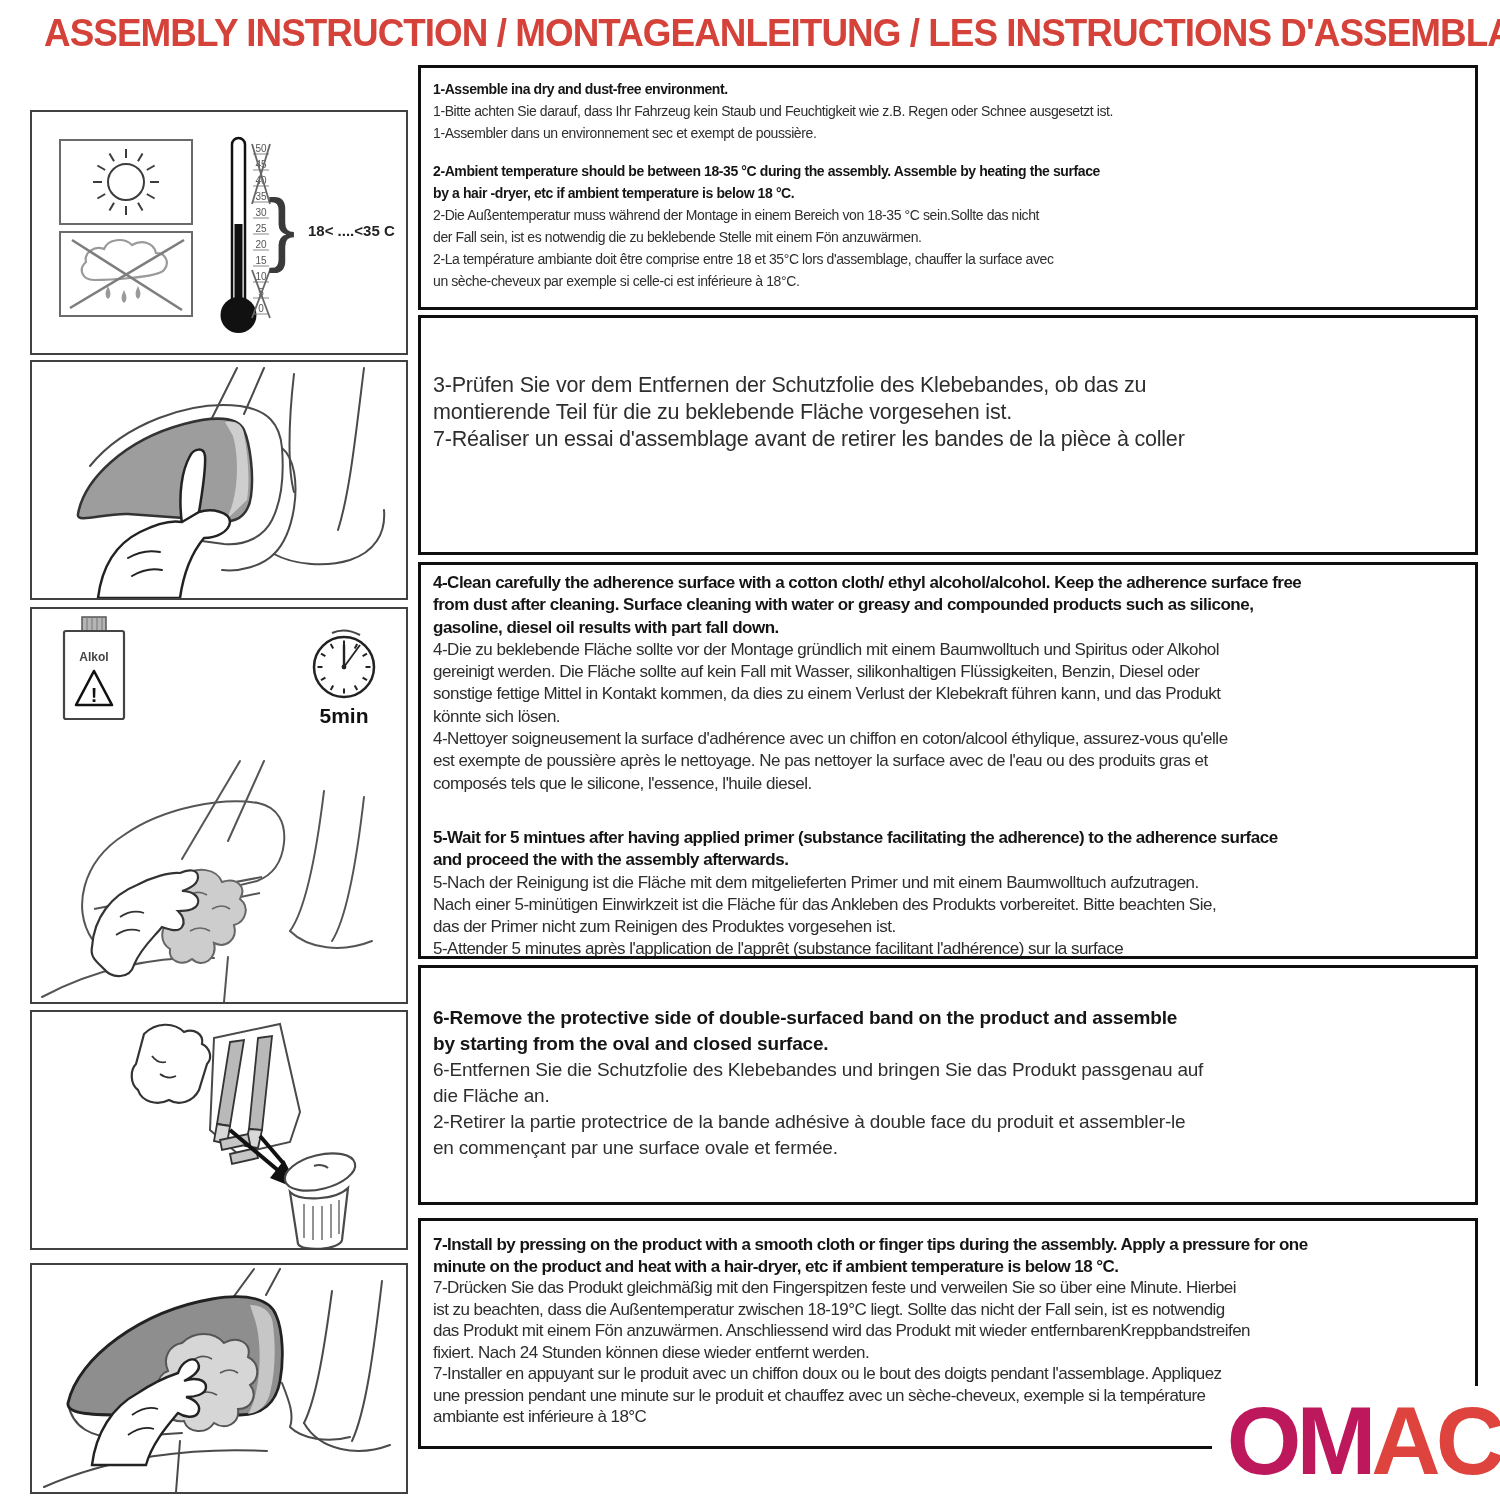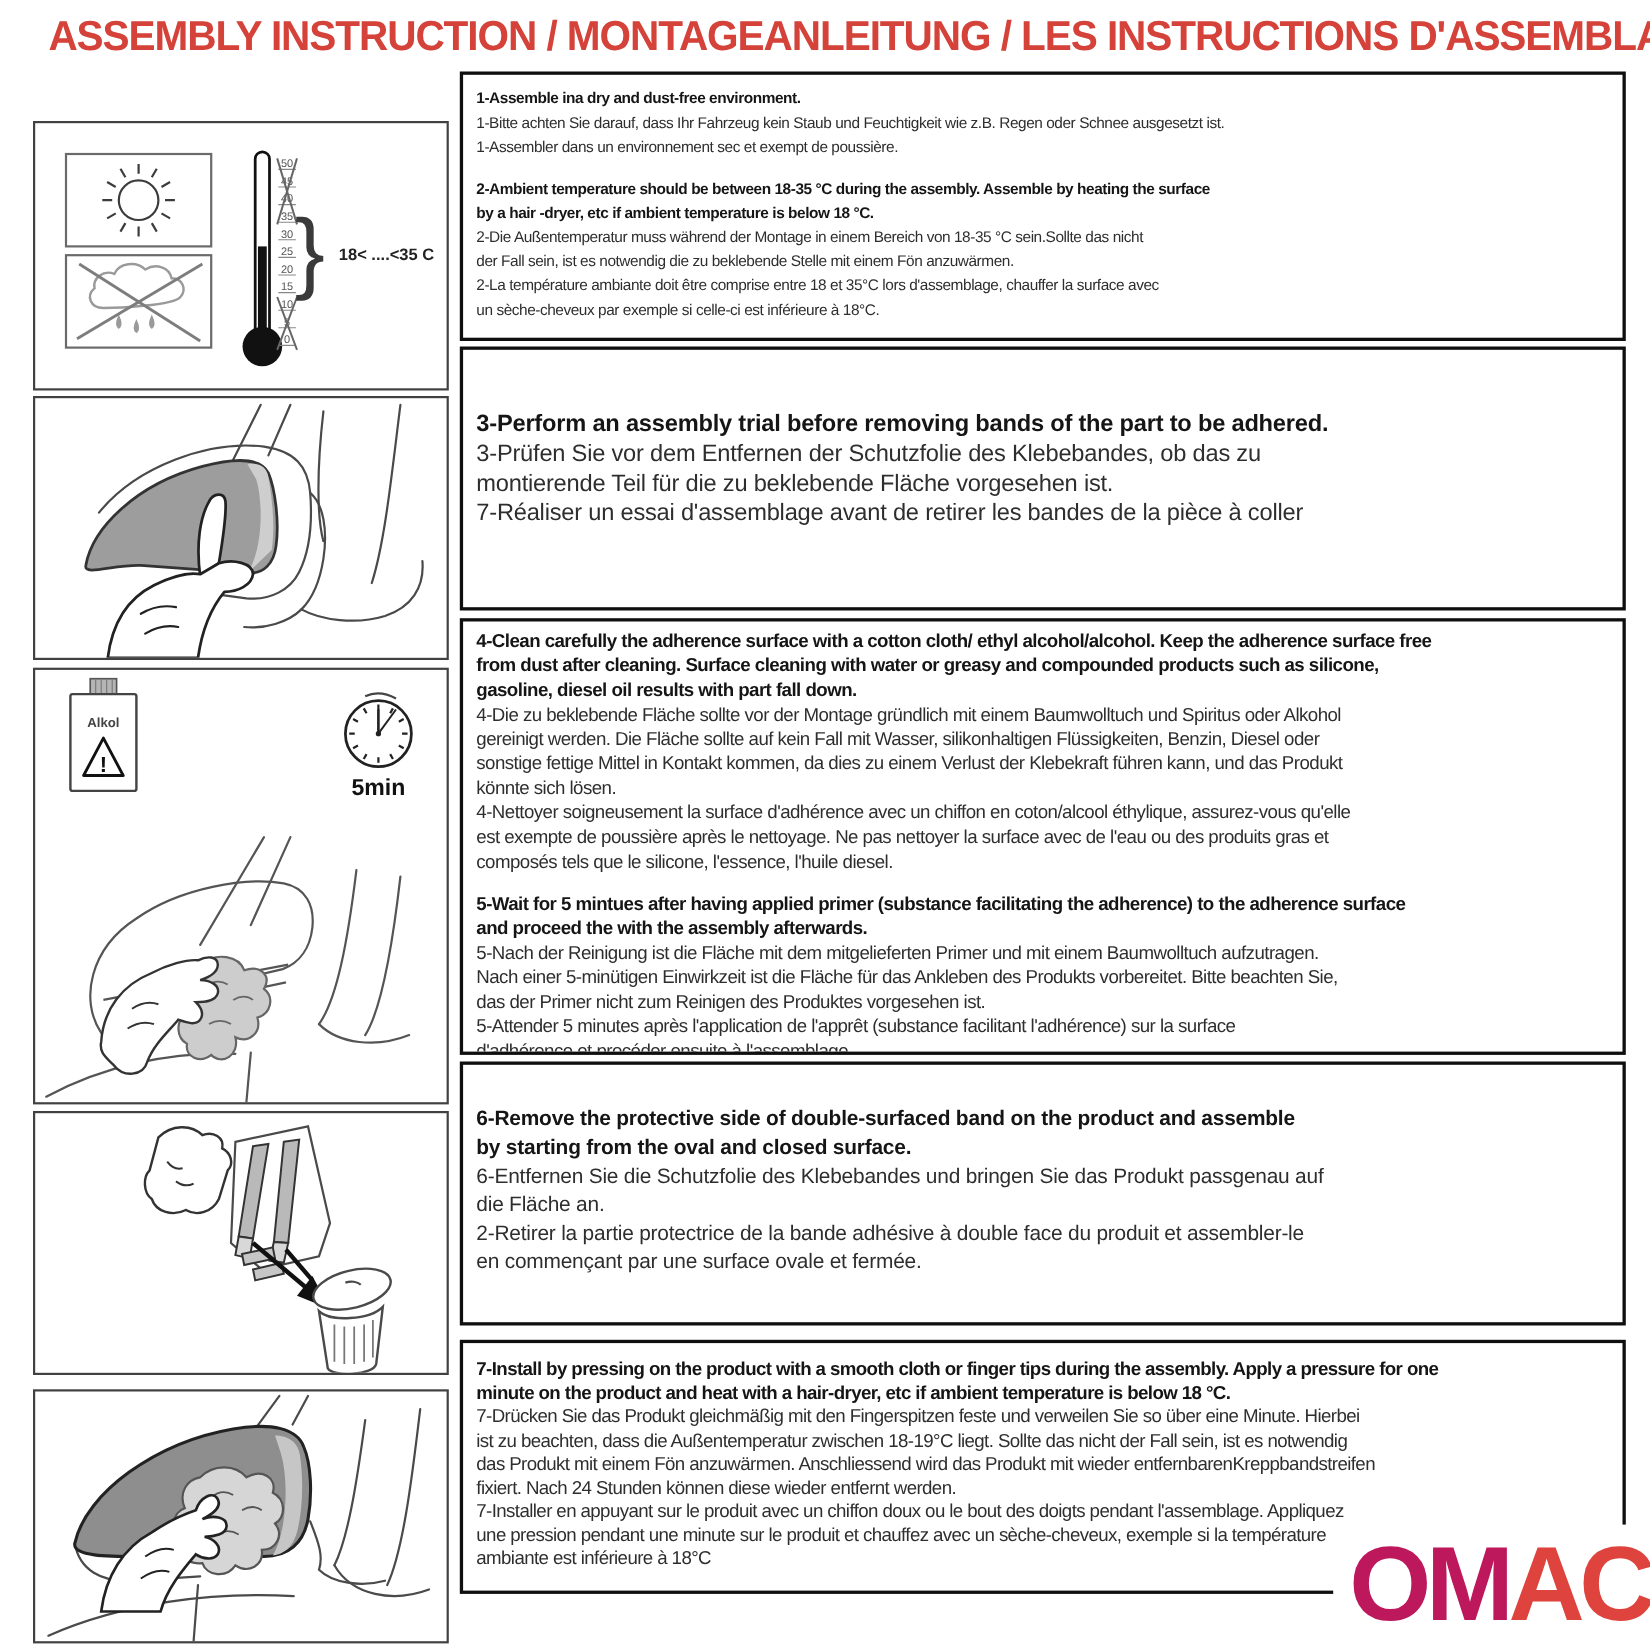--- a/index.html
+++ b/index.html
@@ -138,21 +138,20 @@
           <path d="M150,162 C146,132 150,108 158,94 C162,86 172,85 173,94 C174,108 170,132 167,150 Z"></path>
           <path d="M66,236 C70,204 84,182 108,170 C124,162 140,158 150,160 L167,150 C180,146 198,150 198,160 C197,170 184,176 172,176 C162,188 152,208 148,236 Z"></path>
         </g>
         <g stroke="#222" stroke-width="2" fill="none" stroke-linecap="round">
           <path d="M96,196 C106,190 118,188 128,190"></path>
           <path d="M100,214 C110,208 120,206 130,208"></path>
         </g>
       </svg>
     </div>
     <div class="right-box s1">
-        <div class="line b">3-Perform an assembly trial before removing bands of the part to be adhered.</div>
         <div class="line">3-Prüfen Sie vor dem Entfernen der Schutzfolie des Klebebandes, ob das zu</div>
         <div class="line">montierende Teil für die zu beklebende Fläche vorgesehen ist.</div>
         <div class="line">7-Réaliser un essai d'assemblage avant de retirer les bandes de la pièce à coller</div>
       </div>
   </div>
 
   <div class="row" style="top:562px;height:397px">
     <div class="left-box">
       <svg viewBox="0 0 374 393">
 
@@ -223,21 +222,21 @@
         <div class="line b">4-Clean carefully the adherence surface with a cotton cloth/ ethyl alcohol/alcohol. Keep the adherence surface free</div>
         <div class="line b">from dust after cleaning. Surface cleaning with water or greasy and compounded products such as silicone,</div>
         <div class="line b">gasoline, diesel oil results with part fall down.</div>
         <div class="line">4-Die zu beklebende Fläche sollte vor der Montage gründlich mit einem Baumwolltuch und Spiritus oder Alkohol</div>
         <div class="line">gereinigt werden. Die Fläche sollte auf kein Fall mit Wasser, silikonhaltigen Flüssigkeiten, Benzin, Diesel oder</div>
         <div class="line">sonstige fettige Mittel in Kontakt kommen, da dies zu einem Verlust der Klebekraft führen kann, und das Produkt</div>
         <div class="line">könnte sich lösen.</div>
         <div class="line">4-Nettoyer soigneusement la surface d'adhérence avec un chiffon en coton/alcool éthylique, assurez-vous qu'elle</div>
         <div class="line">est exempte de poussière après le nettoyage. Ne pas nettoyer la surface avec de l'eau ou des produits gras et</div>
         <div class="line">composés tels que le silicone, l'essence, l'huile diesel.</div>
-        <div class="line b" style="margin-top: 16px;">5-Wait for 5 mintues after having applied primer (substance facilitating the adherence) to the adherence surface</div>
+        <div class="line b" style="margin-top: 32px;">5-Wait for 5 mintues after having applied primer (substance facilitating the adherence) to the adherence surface</div>
         <div class="line b">and proceed the with the assembly afterwards.</div>
         <div class="line">5-Nach der Reinigung ist die Fläche mit dem mitgelieferten Primer und mit einem Baumwolltuch aufzutragen.</div>
         <div class="line">Nach einer 5-minütigen Einwirkzeit ist die Fläche für das Ankleben des Produkts vorbereitet. Bitte beachten Sie,</div>
         <div class="line">das der Primer nicht zum Reinigen des Produktes vorgesehen ist.</div>
         <div class="line">5-Attender 5 minutes après l'application de l'apprêt (substance facilitant l'adhérence) sur la surface</div>
         <div class="line">d'adhérence et procéder ensuite à l'assemblage</div>
       </div>
   </div>
 
   <div class="row" style="top:965px;height:240px">

